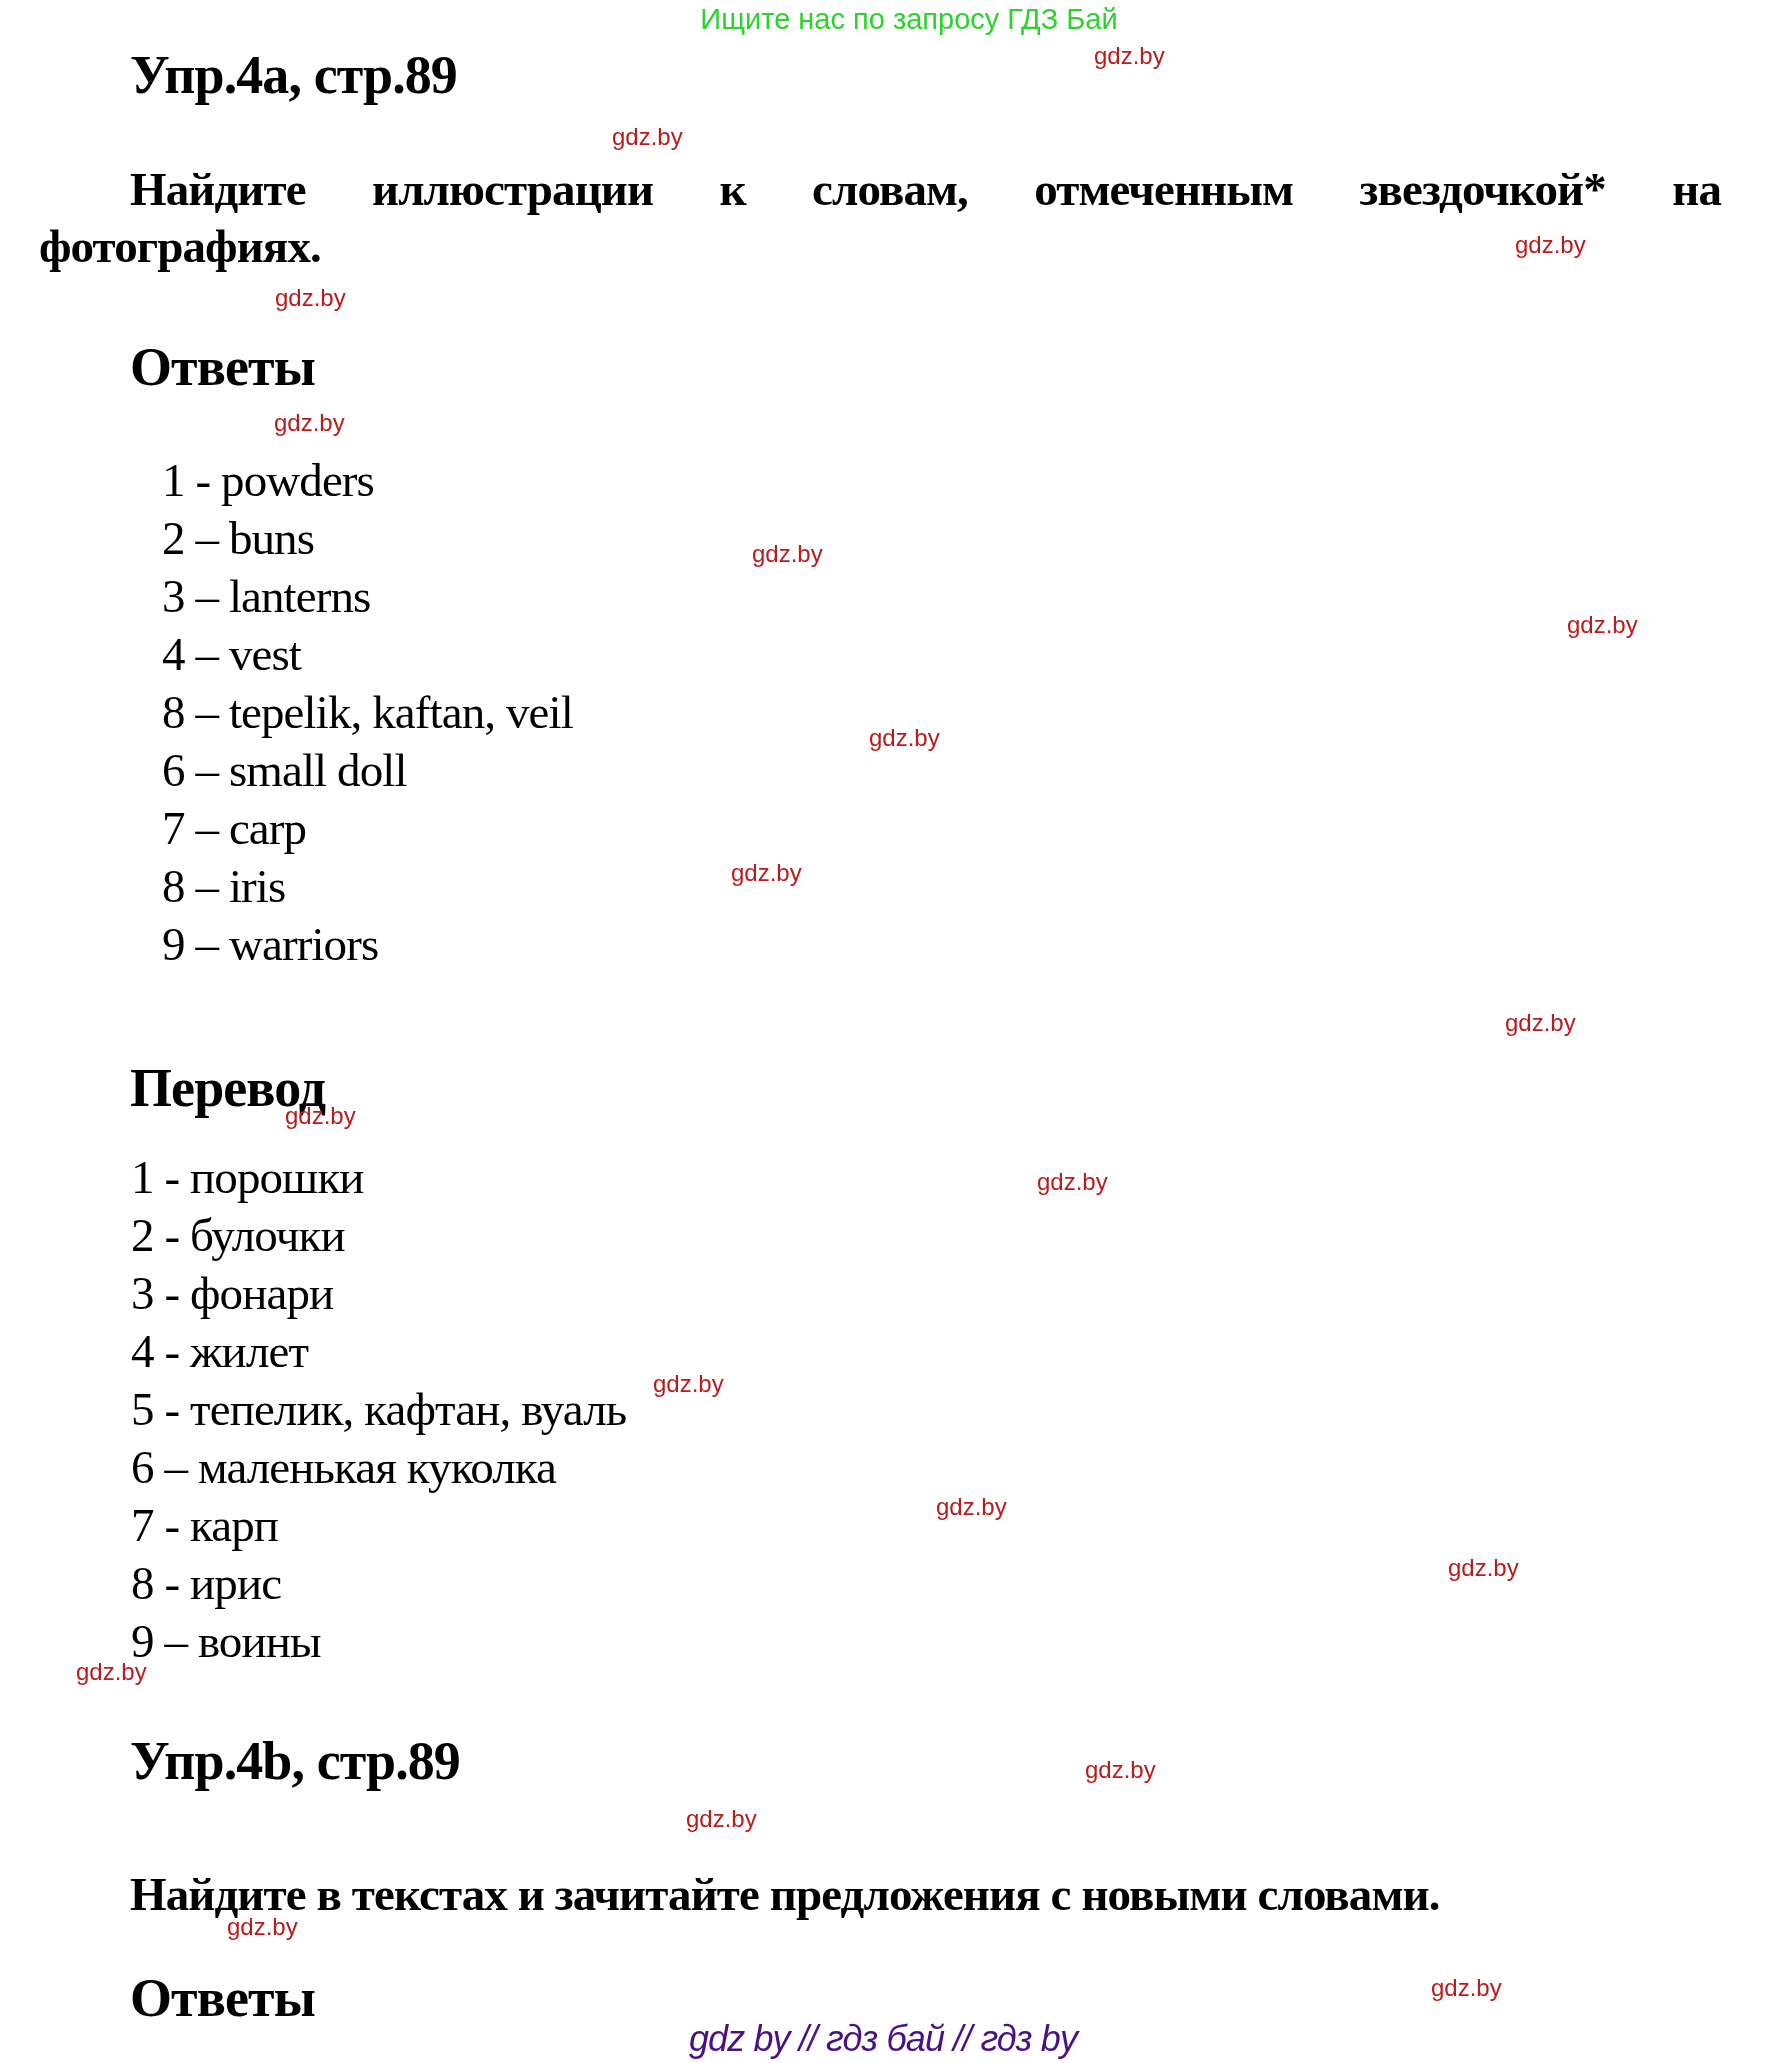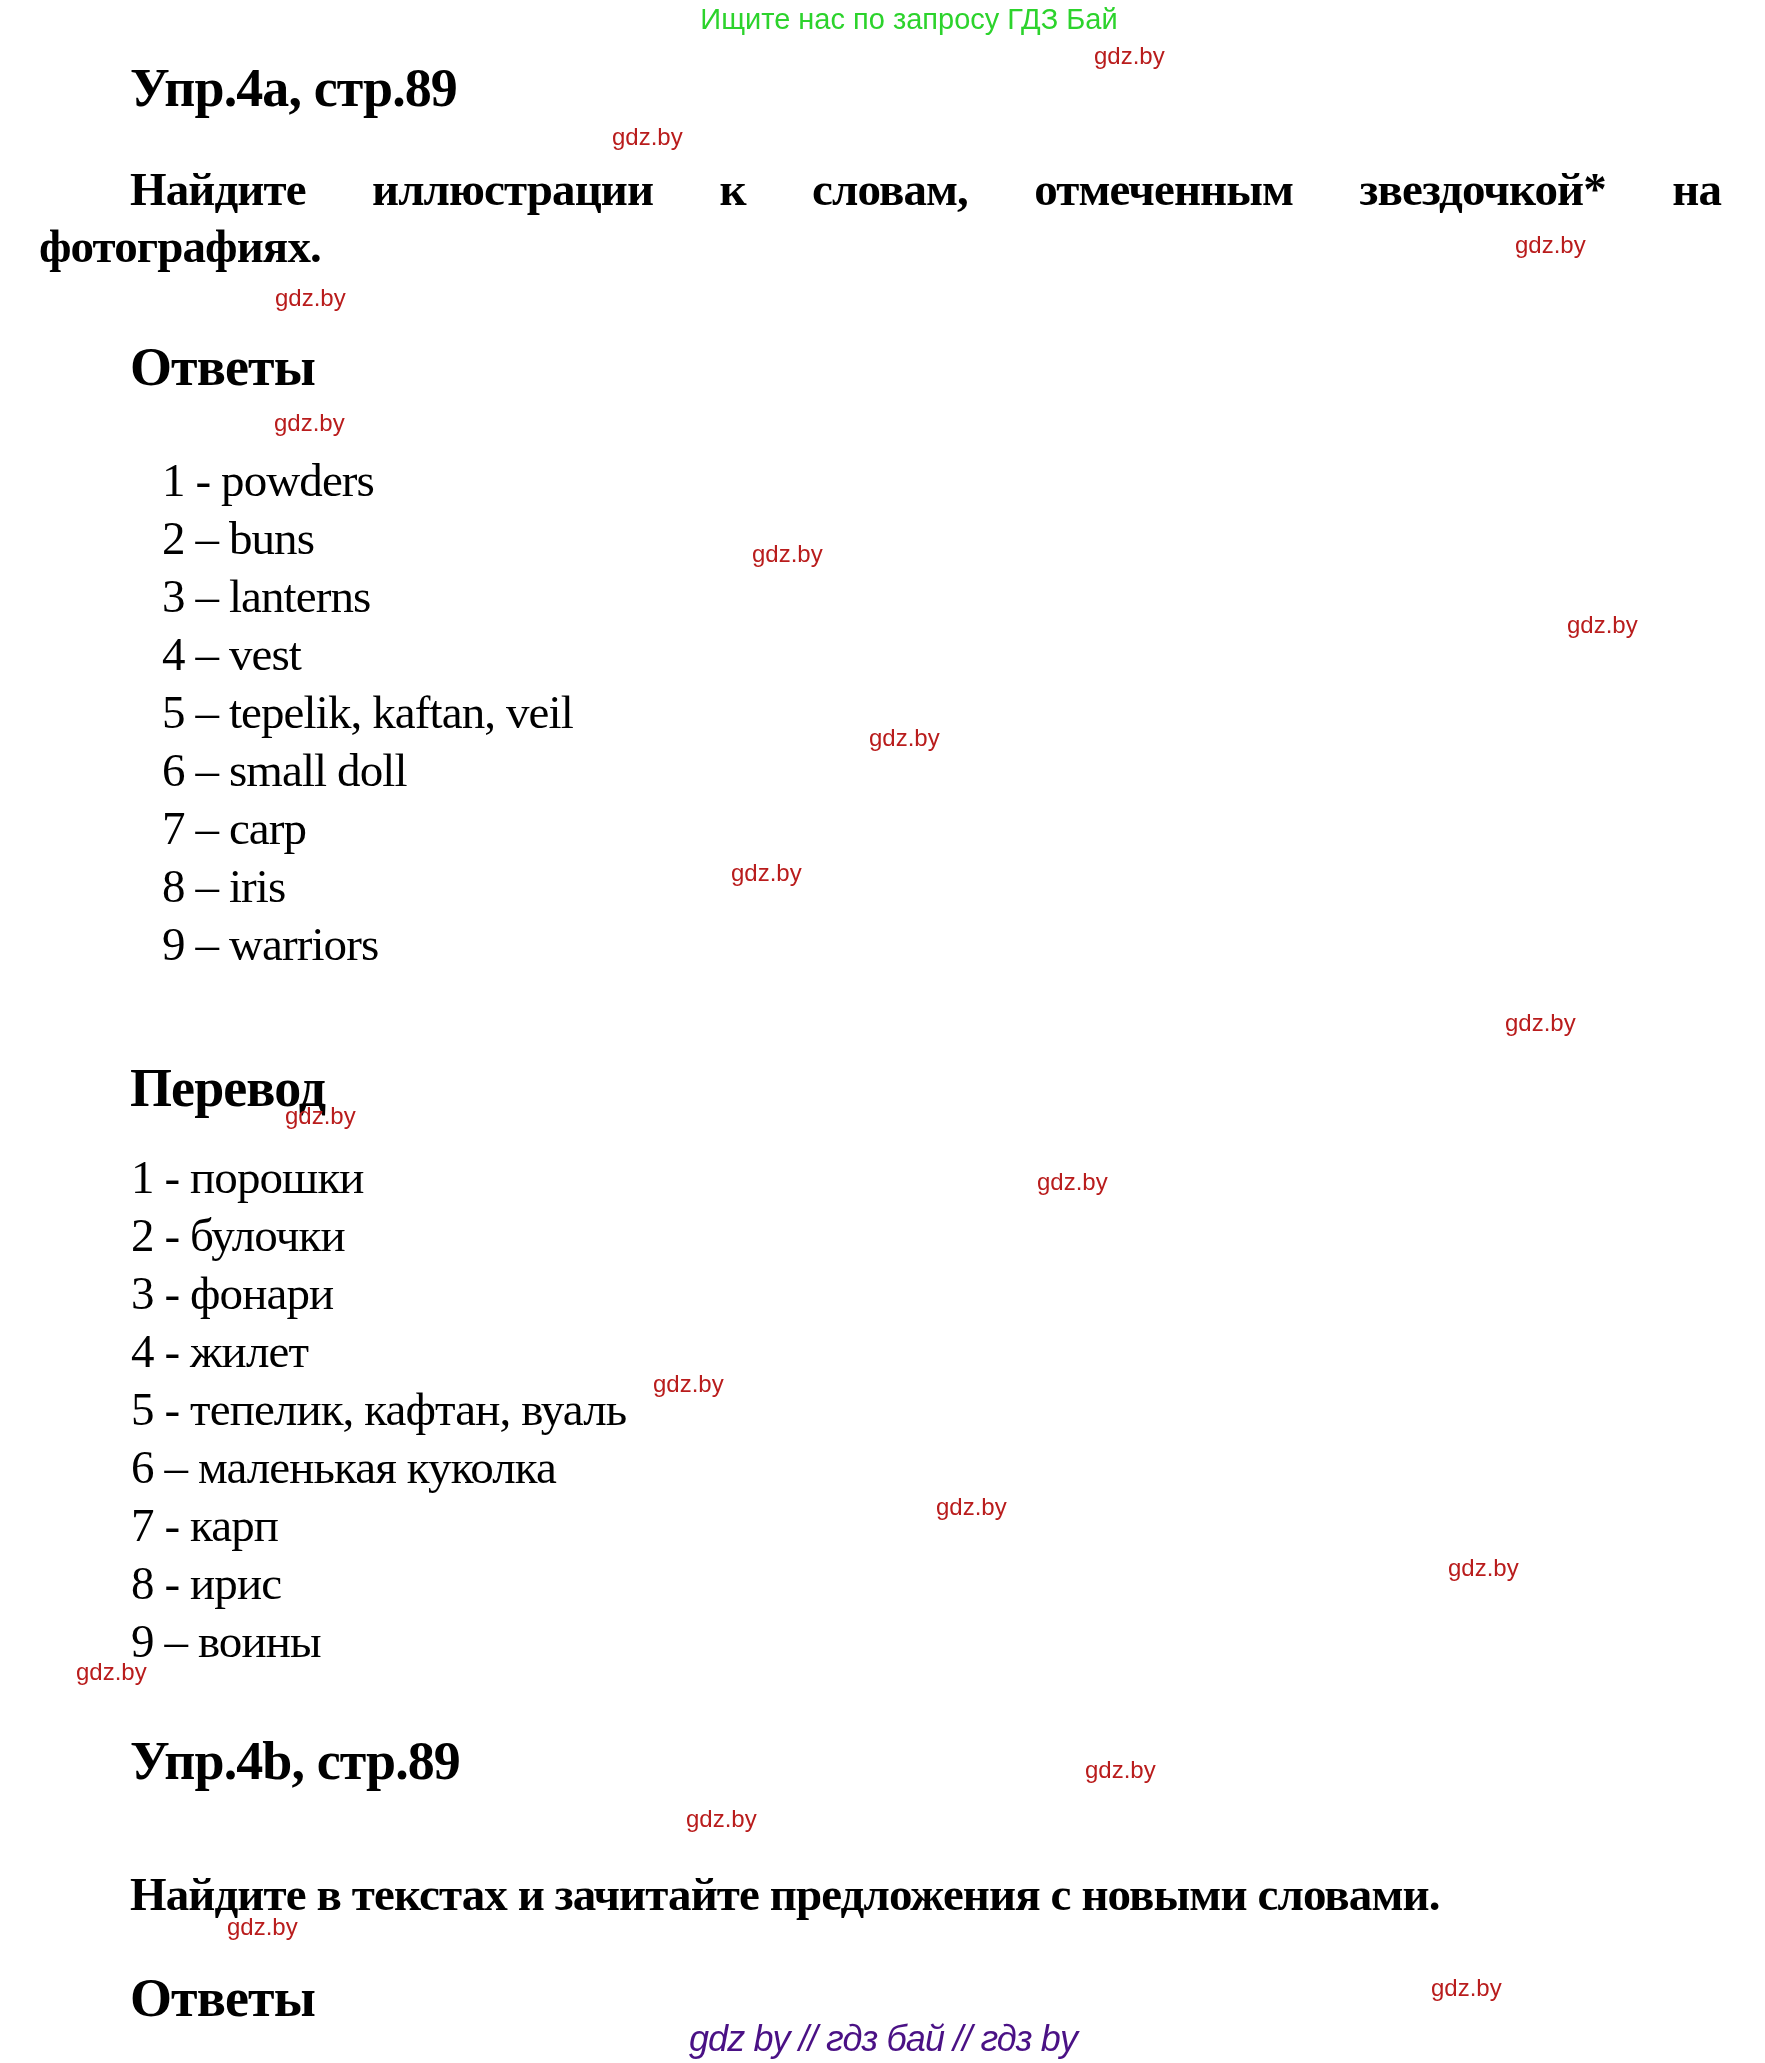--- a/index.html
+++ b/index.html
@@ -88,35 +88,35 @@
     font-style: italic;
   }
 </style>
 </head>
 <body>
 
 <div class="page">
 
   <div class="banner">Ищите нас по запросу ГДЗ Бай</div>
 
-  <h1 class="h" style="top:58px;text-align:right;">Упр.4а, стр.89</h1>
+  <h1 class="h" style="top:45px;text-align:right;">Упр.4а, стр.89</h1>
 
   <div class="task" style="top:161px;">
     <div class="tline just">Найдите иллюстрации к словам, отмеченным звездочкой* на</div>
     <div class="tline">фотографиях.</div>
   </div>
 
   <h2 class="h" style="top:337px;">Ответы</h2>
 
   <div class="list" style="top:451px;margin-left:31px;">
     <div class="li">1 - powders</div>
     <div class="li">2 – buns</div>
     <div class="li">3 – lanterns</div>
     <div class="li">4 – vest</div>
-    <div class="li">5 – tepelik, kaftan, veil</div>
+    <div class="li">8 – tepelik, kaftan, veil</div>
     <div class="li">6 – small doll</div>
     <div class="li">7 – carp</div>
     <div class="li">8 – iris</div>
     <div class="li">9 – warriors</div>
   </div>
 
   <h2 class="h" style="top:1058px;">Перевод</h2>
 
   <div class="list" style="top:1148px;">
     <div class="li">1 - порошки</div>

